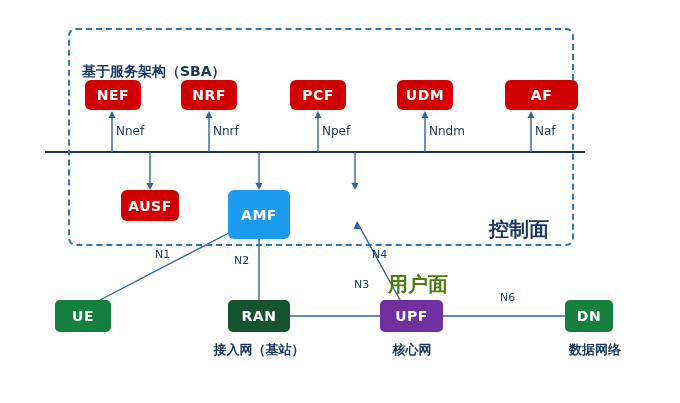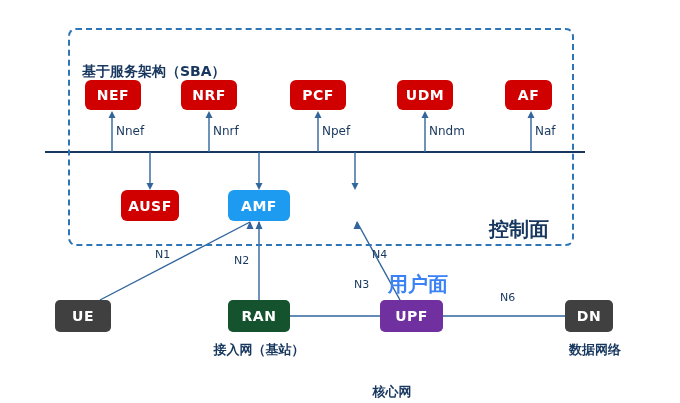--- a/index.html
+++ b/index.html
@@ -7,32 +7,32 @@
   body { font-family:"DejaVu Sans","Liberation Sans",sans-serif; }
   .canvas { position:relative; width:680px; height:403px; background:#ffffff; overflow:hidden; }
   .lines  { position:absolute; left:0; top:0; width:680px; height:403px; }
   .dashed-box { position:absolute; left:68px; top:28px; width:506px; height:218px;
                 border:2px dashed #2e75b6; border-radius:8px; }
   .node { position:absolute; display:flex; align-items:center; justify-content:center;
           color:#ffffff; font-weight:bold; font-size:14px; border-radius:6px; height:30px;
           letter-spacing:0.5px; }
   .red    { background:#d00000; }
   .blue   { background:#1d9bf0; }
-  .navy   { background:#404040; }
+  .navy   { background:#15803d; }
   .olive  { background:#14532d; }
   .purple { background:#7030a0; }
   .bottom-node { height:32px; border-radius:5px; }
   .iface  { position:absolute; font-size:12px; color:#17375e; }
   .nlabel { position:absolute; font-size:11px; color:#17375e; }
   .caption { position:absolute; transform:translateX(-50%); font-size:13px; font-weight:bold;
              color:#17375e; white-space:nowrap; top:341px; }
   .title { position:absolute; left:82px; top:18px; font-size:14px; font-weight:bold; color:#17375e;margin-top:45px; }
   .plane-label { position:absolute; font-size:20px; font-weight:bold; white-space:nowrap; }
   .control-plane { left:489px; top:216px; color:#17375e; }
-  .user-plane    { left:388px; top:271px; color:#3b82f6; }
+  .user-plane    { left:388px; top:271px; color:#4d7c0f; }
 </style>
 </head>
 <body>
 
 <div class="canvas">
 
   <svg class="lines" viewBox="0 0 680 403">
 
     <line x1="45" y1="152" x2="585" y2="152" stroke="#17375e" stroke-width="2"></line>
 
@@ -67,38 +67,38 @@
   <div class="dashed-box"></div>
 
   <div class="title">基于服务架构（SBA）</div>
   <div class="plane-label control-plane">控制面</div>
   <div class="plane-label user-plane">用户面</div>
 
   <div class="node red" style="left:85px;  top:80px; width:56px;">NEF</div>
   <div class="node red" style="left:181px; top:80px; width:56px;">NRF</div>
   <div class="node red" style="left:290px; top:80px; width:56px;">PCF</div>
   <div class="node red" style="left:397px; top:80px; width:56px;">UDM</div>
-  <div class="node red" style="left:505px; top:80px; width:47px;">AF</div>
+  <div class="node red" style="left:505px; top:80px; width:73px;">AF</div>
 
   <span class="iface" style="left:116px; top:124px;">Nnef</span>
   <span class="iface" style="left:213px; top:124px;">Nnrf</span>
   <span class="iface" style="left:322px; top:124px;">Npef</span>
   <span class="iface" style="left:429px; top:124px;">Nndm</span>
   <span class="iface" style="left:535px; top:124px;">Naf</span>
 
   <div class="node red" style="left:121px; top:190px; width:58px; height:31px;">AUSF</div>
-  <div class="node blue" style="left:228px; top:190px; width:62px; height:31px;">AMF</div>
+  <div class="node blue" style="left:228px; top:190px; width:62px; height:49px;">AMF</div>
 
   <div class="node navy bottom-node" style="left:55px;  top:300px; width:56px;">UE</div>
   <div class="node olive bottom-node" style="left:228px; top:300px; width:62px;">RAN</div>
   <div class="node purple bottom-node" style="left:380px; top:300px; width:63px;">UPF</div>
   <div class="node navy bottom-node" style="left:565px; top:300px; width:48px;">DN</div>
 
   <div class="caption" style="left:259px;">接入网（基站）</div>
-  <div class="caption" style="left:392px;margin-top:42px;">核心网</div>
+  <div class="caption" style="left:412px;">核心网</div>
   <div class="caption" style="left:595px;">数据网络</div>
 
   <span class="nlabel" style="left:155px; top:248px;">N1</span>
   <span class="nlabel" style="left:234px; top:254px;">N2</span>
   <span class="nlabel" style="left:313px; top:278px;margin-left:41px;">N3</span>
   <span class="nlabel" style="left:372px; top:248px;text-align:right;">N4</span>
   <span class="nlabel" style="left:500px; top:291px;">N6</span>
 
 </div>
 

